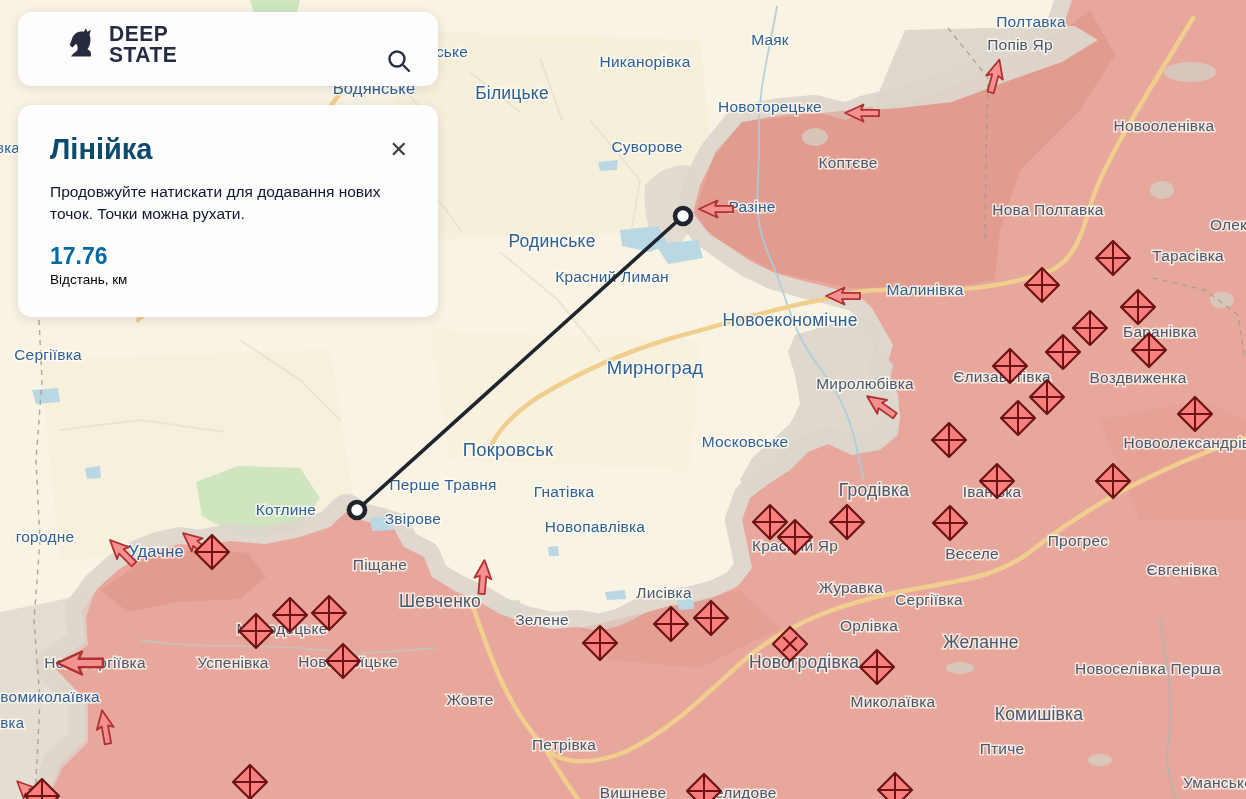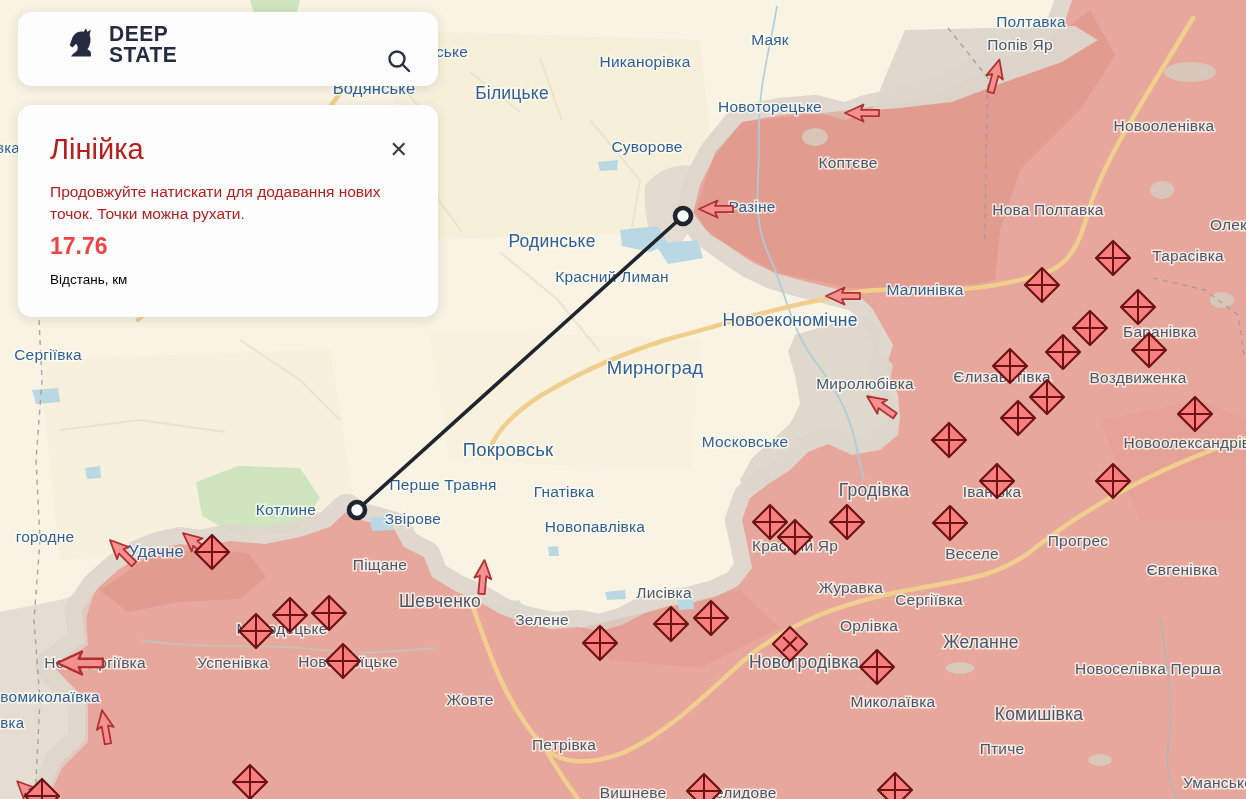--- a/index.html
+++ b/index.html
@@ -11,26 +11,26 @@
   .lbl-blue{fill:#2d5f97;}
   .lbl-slate{fill:#49586c;}
   .panel{position:absolute;left:18px;width:420px;background:#fdfdfd;
          border-radius:14px;box-shadow:0 2px 12px rgba(30,40,60,.12);}
   #logo-panel{top:12px;height:74px;}
   #ruler-panel{top:105px;height:212px;}
   .brand{position:absolute;left:46px;top:6px;display:flex;align-items:flex-end;gap:11px;}
   .brand-text{color:#262b42;font-weight:bold;font-size:21px;line-height:.95;
               letter-spacing:.5px;transform:scaleY(1.08);}
   .search-btn{position:absolute;right:26px;top:36px;width:26px;height:26px;cursor:pointer;}
-  .ruler-title{position:absolute;left:32px;top:28px;font-size:29px;font-weight:400;color:#b91c1c;}
+  .ruler-title{position:absolute;left:32px;top:28px;font-size:29px;font-weight:700;color:#0c4a6e;}
   .ruler-close{position:absolute;right:30px;top:34px;font-size:22px;color:#3c3c3c;
                line-height:1;cursor:pointer;font-weight:300;}
   .ruler-instr{position:absolute;left:32px;top:76px;width:350px;font-size:15.5px;
-               line-height:1.42;color:#b91c1c;}
-  .ruler-value{position:absolute;left:32px;top:128px;font-size:23px;font-weight:bold;color:#ef4444;text-align:right;}
+               line-height:1.42;color:#0f172a;}
+  .ruler-value{position:absolute;left:32px;top:138px;font-size:23px;font-weight:bold;color:#0369a1;text-align:right;}
   .ruler-unit{position:absolute;left:32px;top:167px;font-size:13.5px;color:#000000;}
 </style>
 </head>
 <body>
 
 <div id="stage">
 
   <svg id="map-svg" width="1246" height="799" viewBox="0 0 1246 799">
 
     <rect x="0" y="0" width="1246" height="799" fill="#f8f3e3"></rect>

